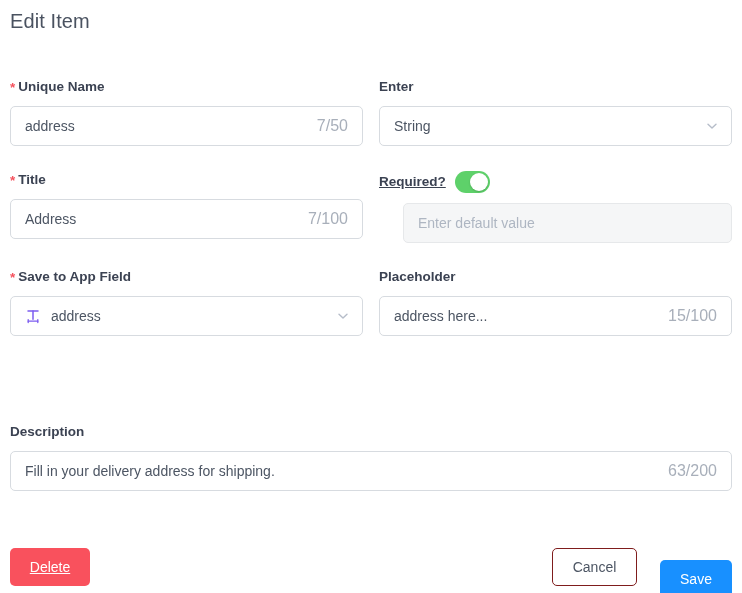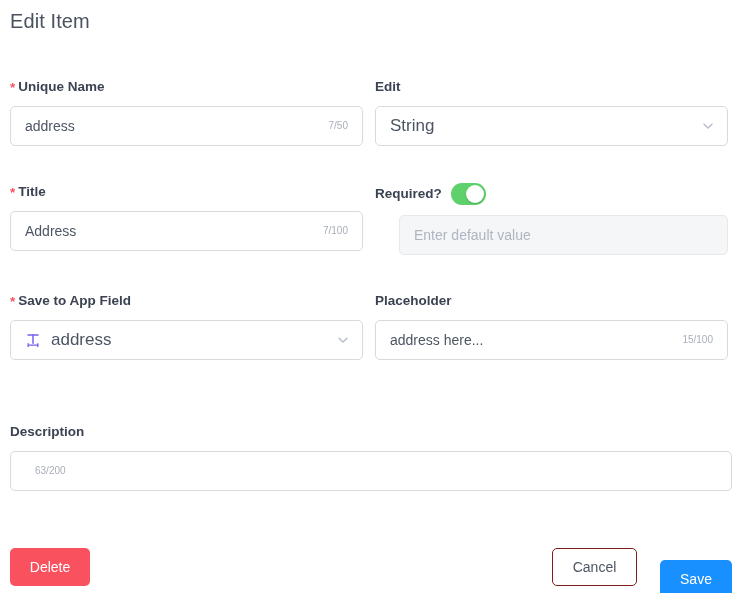--- a/index.html
+++ b/index.html
@@ -39,21 +39,20 @@
   
   .form-grid {
     position: absolute;
     left: 10px;
     top: 78px;
     width: 722px;
     display: grid;
     grid-template-columns: 353px 353px;
     column-gap: 16px;
     row-gap: 0;
-    gap: 12px;
   }
   .field {
     margin-bottom: 25px;
   }
 
   .field-label {
     display: block;
     font-size: 13.5px;
     font-weight: 700;
     color: #3b4252;
@@ -92,42 +91,42 @@
     color: #4c5563;
     line-height: 38px;
     flex: 1 1 auto;
     overflow: hidden;
     white-space: nowrap;
   }
   .input-value.placeholder {
     color: #aeb6c2;
   }
   .counter {
-    font-size: 10px;
+    font-size: 16px;
     color: #a8afba;
     flex: 0 0 auto;
     margin-left: 10px;
     line-height: 38px;
   }
 
   
   .select-wrap {
     position: relative;
     height: 40px;
     border: 1px solid #d7dbe0;
     border-radius: 5px;
     background: #ffffff;
     box-sizing: border-box;
     display: flex;
     align-items: center;
     padding: 0 36px 0 14px;
     cursor: pointer;
   }
   .select-value {
-    font-size: 17px;
+    font-size: 14px;
     color: #4c5563;
     line-height: 38px;
     overflow: hidden;
     white-space: nowrap;
   }
   .chevron {
     position: absolute;
     right: 13px;
     top: 50%;
     transform: translateY(-50%);
@@ -146,20 +145,21 @@
     display: block;
   }
   .type-icon svg { display: block; }
 
   
   .label-row {
     display: flex;
     align-items: center;
     margin-bottom: 10px;
     height: 22px;
+    text-decoration: underline;
   }
   .label-row .field-label {
     margin-bottom: 0;
   }
   .switch {
     width: 35px;
     height: 22px;
     border-radius: 11px;
     background: #5ed16a;
     position: relative;
@@ -207,20 +207,21 @@
     display: inline-block;
     text-align: center;
   }
   .btn-delete {
     position: absolute;
     left: 0;
     top: 0;
     background: #f9515d;
     color: #ffffff;
     min-width: 80px;
+    text-decoration: underline;
   }
   .btn-cancel {
     position: absolute;
     right: 95px;
     top: 0;
     background: #ffffff;
     color: #4c5563;
     border: 1px solid #7f1d1d;
     min-width: 85px;
   }
@@ -244,21 +245,21 @@
 
     <div class="field">
       <span class="field-label"><span class="req-star">*</span><span>Unique Name</span></span>
       <div class="input-wrap">
         <span class="input-value">address</span>
         <span class="counter">7/50</span>
       </div>
     </div>
 
     <div class="field">
-      <span class="field-label">Edit</span>
+      <span class="field-label">Enter</span>
       <div class="select-wrap">
         <span class="select-value">String</span>
         <span class="chevron">
           <svg viewBox="0 0 12 12" width="12" height="12">
               <path d="M2 4.3 L6 8.1 L10 4.3" fill="none" stroke="#b6bdc9" stroke-width="1.4" stroke-linecap="round" stroke-linejoin="round"></path>
             </svg>
         </span>
       </div>
     </div>
 
@@ -309,20 +310,21 @@
         <span class="input-value">address here...</span>
         <span class="counter">15/100</span>
       </div>
     </div>
 
   </div>
 
   <div class="field-full">
     <span class="field-label">Description</span>
     <div class="input-wrap">
+      <span class="input-value">Fill in your delivery address for shipping.</span>
       <span class="counter">63/200</span>
     </div>
   </div>
 
   <div class="footer">
     <button class="btn btn-delete">Delete</button>
     <button class="btn btn-cancel">Cancel</button>
     <button class="btn btn-save">Save</button>
   </div>
 

